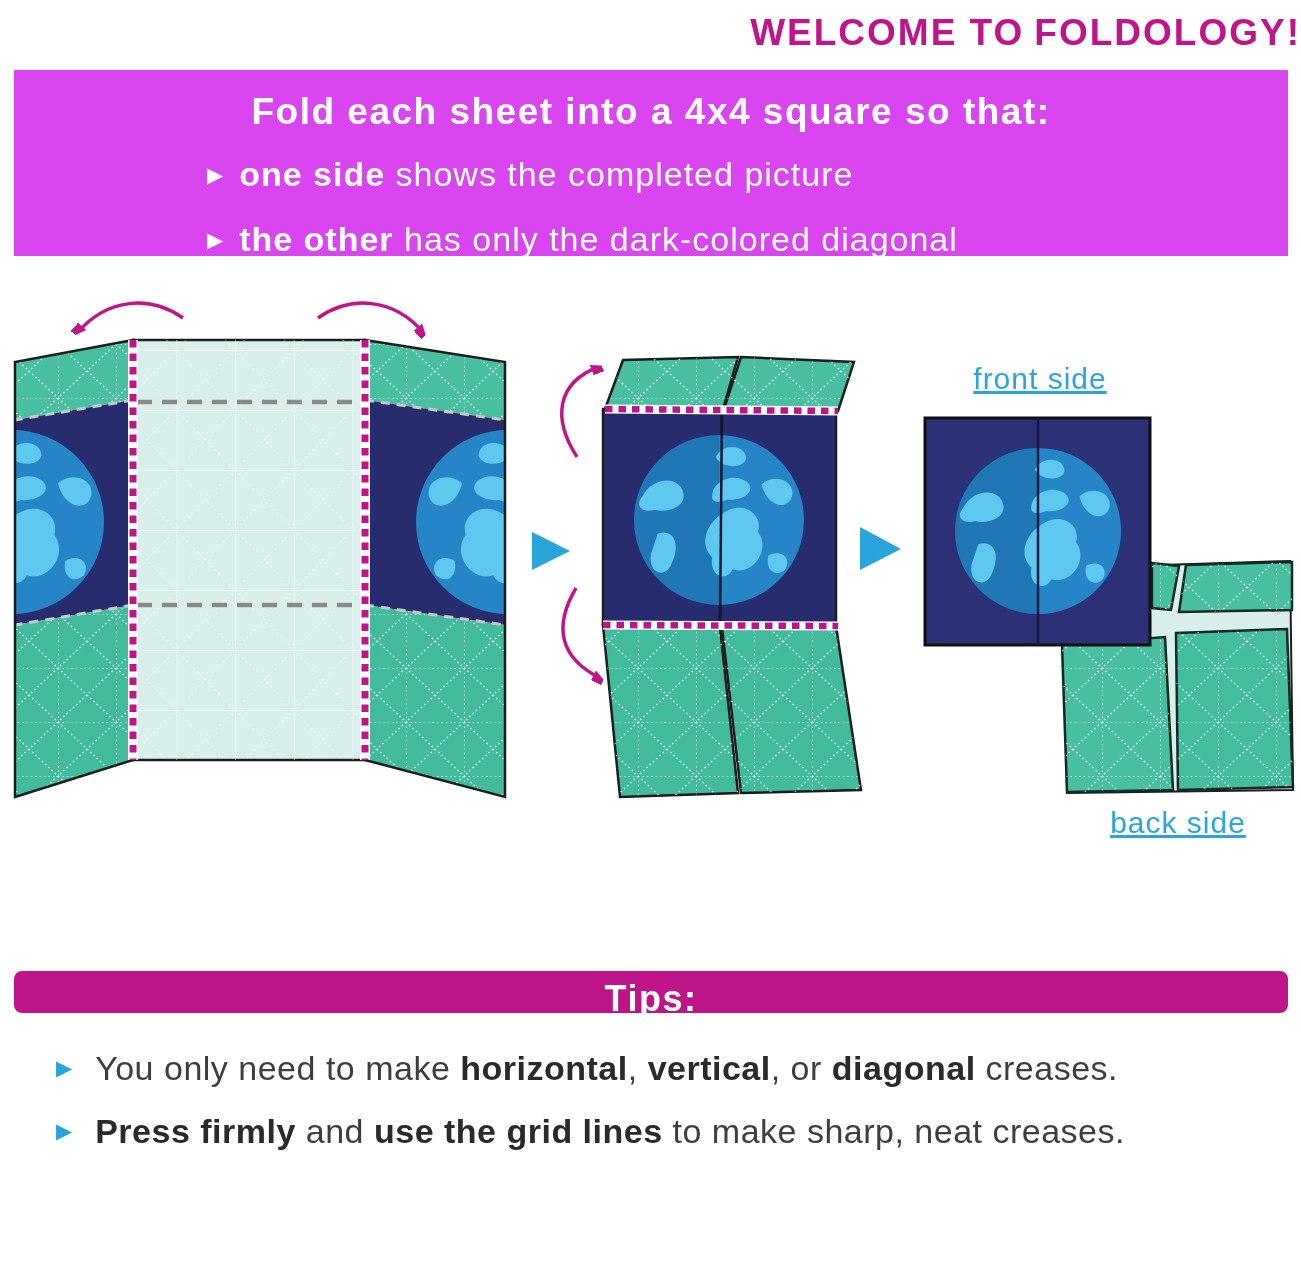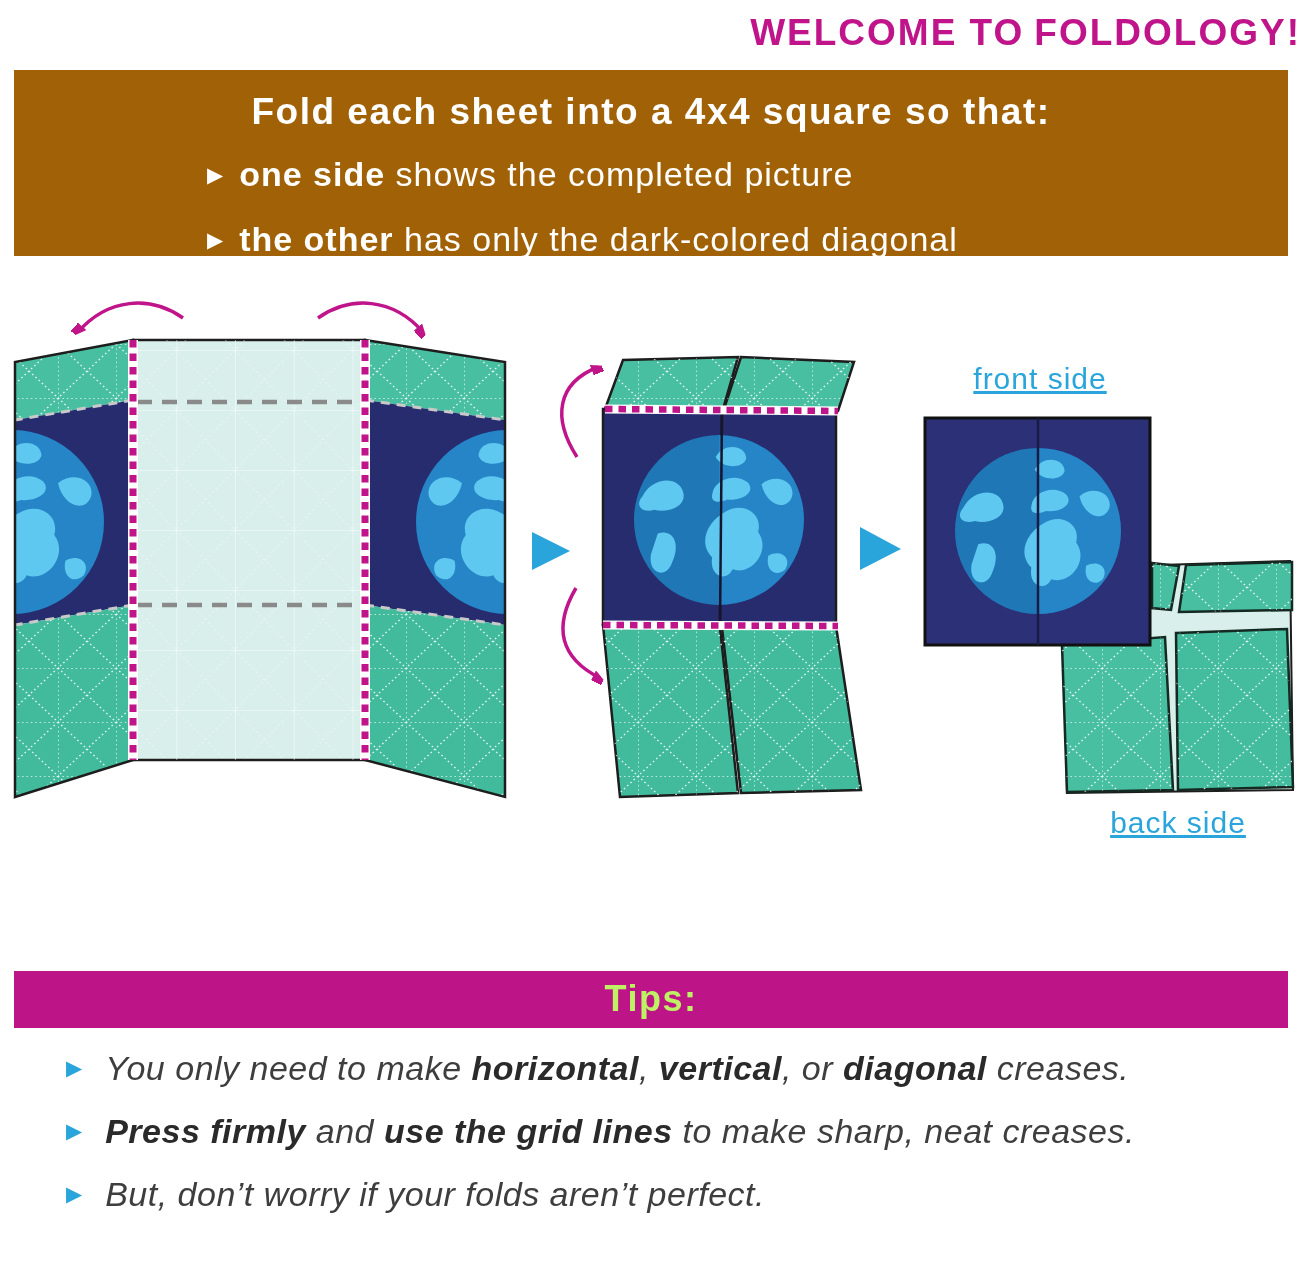--- a/index.html
+++ b/index.html
@@ -10,45 +10,45 @@
   
   .page-title{
     position:absolute;top:12px;left:0;width:100%;text-align:right;
     font-size:37px;letter-spacing:2px;color:#c0158a;white-space:nowrap;
   }
   .page-title .t1{font-weight:600;margin-right:10px;}
   .page-title .t2{font-weight:800;}
   
   .banner{
     position:absolute;left:14px;right:13px;top:70px;height:186px;
-    background:#a16207;color:#ffffff;
+    background:#d946ef;color:#ffffff;
   }
   .banner-heading{
     margin-top:21px;text-align:center;
     font-size:37px;font-weight:800;letter-spacing:1.5px;
   }
   .banner-bullets{margin:9px 0 0 193px;font-size:34px;letter-spacing:1px;line-height:64px;}
   .bn-line{white-space:nowrap;}
   .bn-bullet{font-size:21px;vertical-align:4px;margin-right:15px;}
   .banner-bullets .b{font-weight:800;}
   
   .lbl{position:absolute;font-size:30px;color:#2aa5dc;letter-spacing:1px;z-index:5;text-decoration:underline;}
   .lbl.front{left:950px;top:362px;width:180px;text-align:center;}
   .lbl.back{left:1078px;top:806px;width:200px;text-align:center;}
   .caption{
     position:absolute;top:883px;left:0;width:100%;text-align:center;
     font-size:33px;font-style:italic;color:#6e6e6e;letter-spacing:1.5px;
   }
   
   .tips-banner{
-    position:absolute;left:14px;right:13px;top:971px;height:57px;
-    background:#bd1588;color:#bef264;text-align:center;
-    font-size:36px;font-weight:800;line-height:56px;letter-spacing:1.5px;
-  }
-  .tip-row{position:absolute;left:66px;white-space:nowrap;font-style:italic;}
+    position:absolute;left:14px;right:13px;top:971px;height:42px;
+    background:#bd1588;color:#ffffff;text-align:center;
+    font-size:36px;font-weight:800;line-height:56px;letter-spacing:1.5px;border-radius:8px;
+  }
+  .tip-row{position:absolute;left:56px;white-space:nowrap;}
   .tip-row.t1{top:1049px;}
   .tip-row.t2{top:1112px;}
   .tip-row.t3{top:1175px;}
   .tip-bullet{color:#2aa5dc;font-size:21px;vertical-align:5px;margin-right:23px;}
   .tip-text{font-size:34px;color:#3e3e3e;letter-spacing:0.5px;}
   .tip-text .b{font-weight:700;color:#2a2a2a;}
   
   .footer-title{
     position:absolute;top:1228px;left:0;width:100%;text-align:center;
     font-size:44px;font-weight:800;letter-spacing:2px;color:#c0158a;
@@ -226,18 +226,15 @@
   <div class="lbl front">front side</div>
   <div class="lbl back">back side</div>
 
   <div class="tips-banner">Tips:</div>
   <div class="tip-row t1">
     <span class="tip-bullet">▶</span><span class="tip-text"><span>You only need to make </span><span class="b">horizontal</span><span>, </span><span class="b">vertical</span><span>, or </span><span class="b">diagonal</span><span> creases.</span></span>
   </div>
   <div class="tip-row t2">
     <span class="tip-bullet">▶</span><span class="tip-text"><span class="b">Press firmly</span><span> and </span><span class="b">use the grid lines</span><span> to make sharp, neat creases.</span></span>
   </div>
-  <div class="tip-row t3">
-    <span class="tip-bullet">▶</span><span class="tip-text"><span>But, don’t worry if your folds aren’t perfect.</span></span>
-  </div>
 
 
 </div>
 
 </body></html>

